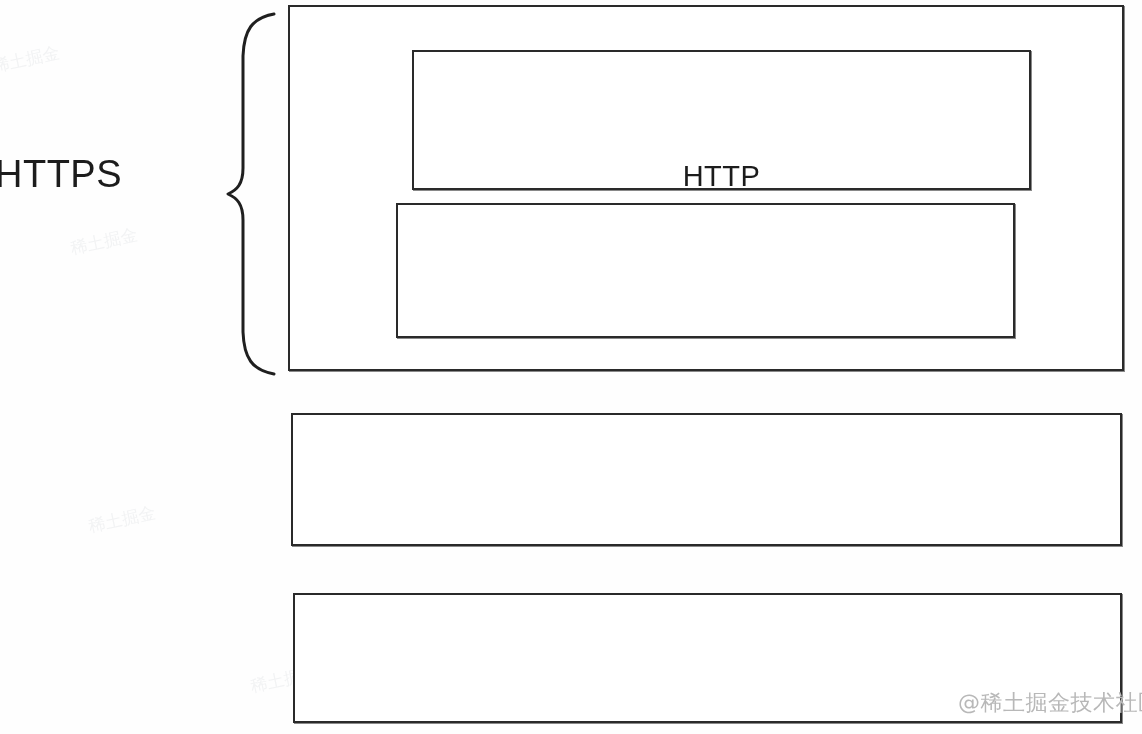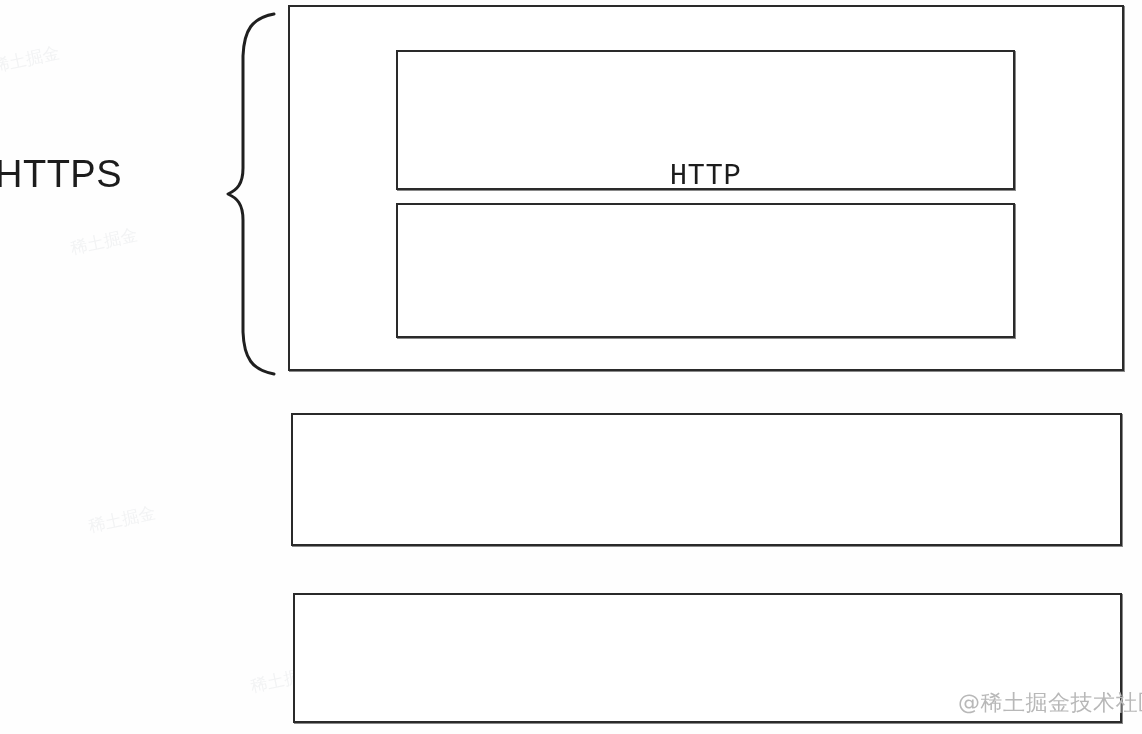--- a/index.html
+++ b/index.html
@@ -40,25 +40,24 @@
   #https-container {
     left: 288px;
     top: 5px;
     width: 836px;
     height: 366px;
     border-width: 2.5px;
   }
 
   
   #http-box {
-    left: 396px;
+    left: 412px;
     top: 50px;
     width: 619px;
     height: 140px;
-    font-family: Liberation Mono, monospace;
   }
   #http-label {
     top: 108px;
     font-size: 29px;
   }
 
   #tls-box {
     left: 396px;
     top: 203px;
     width: 619px;

